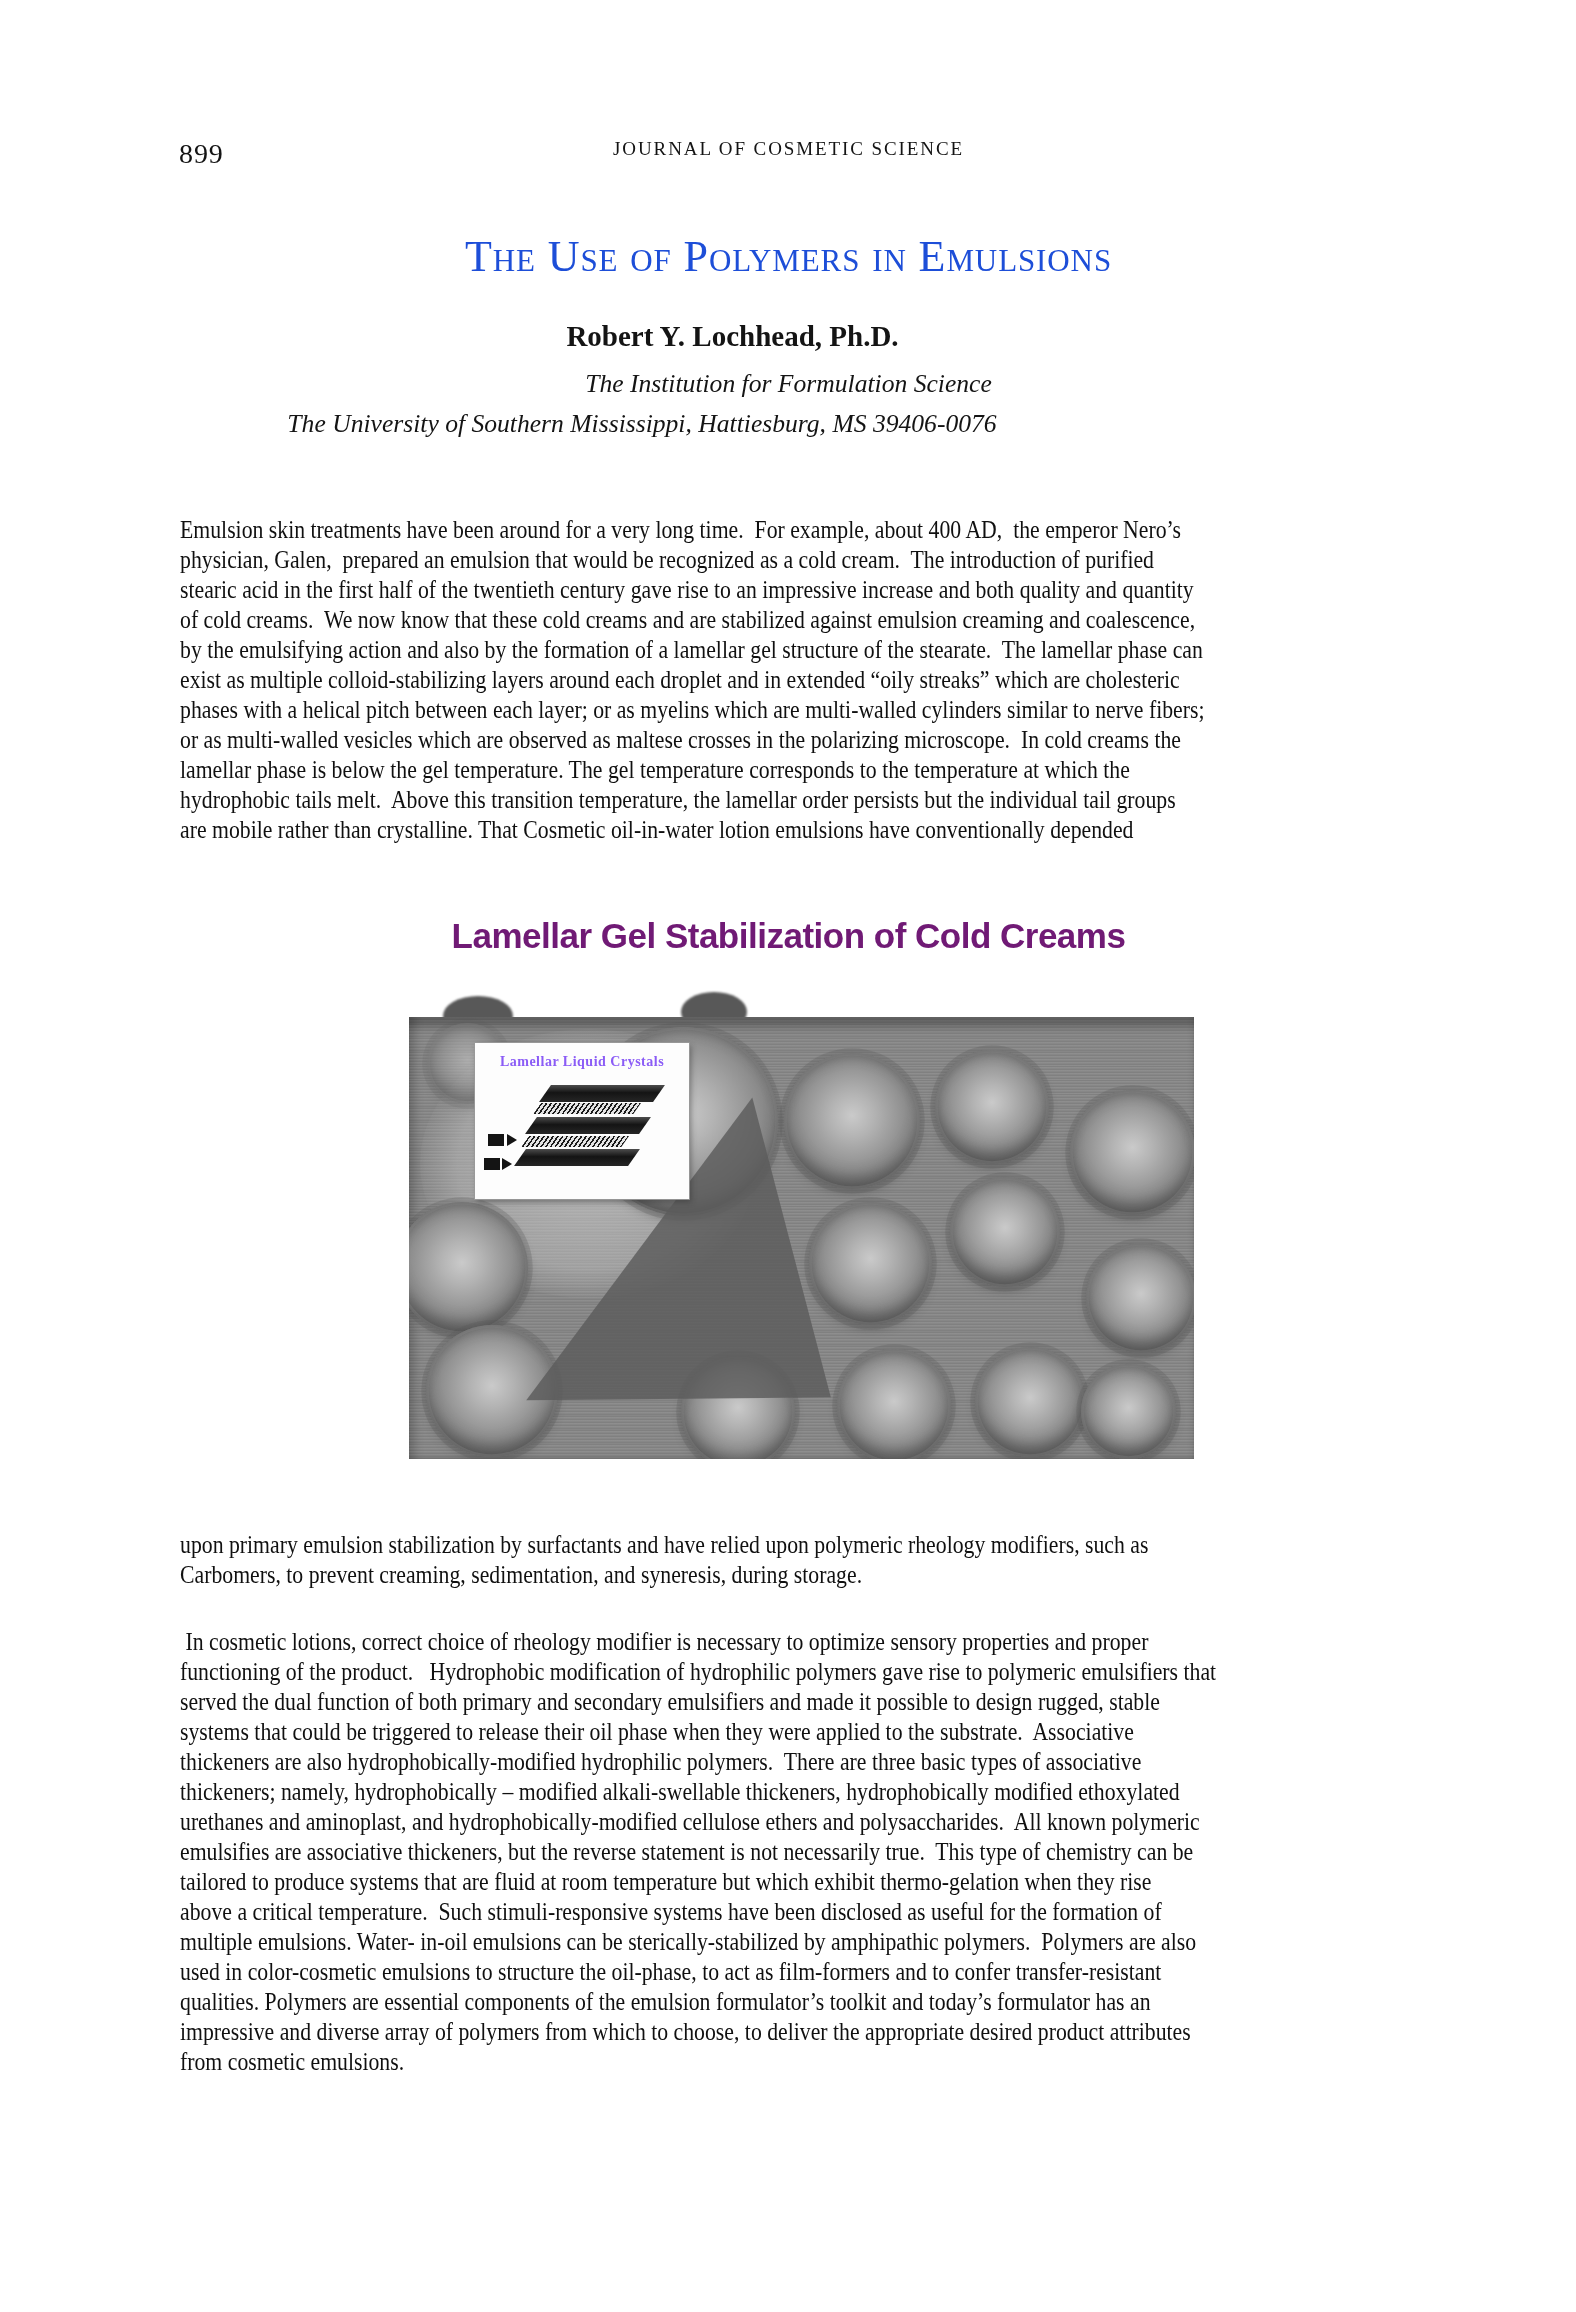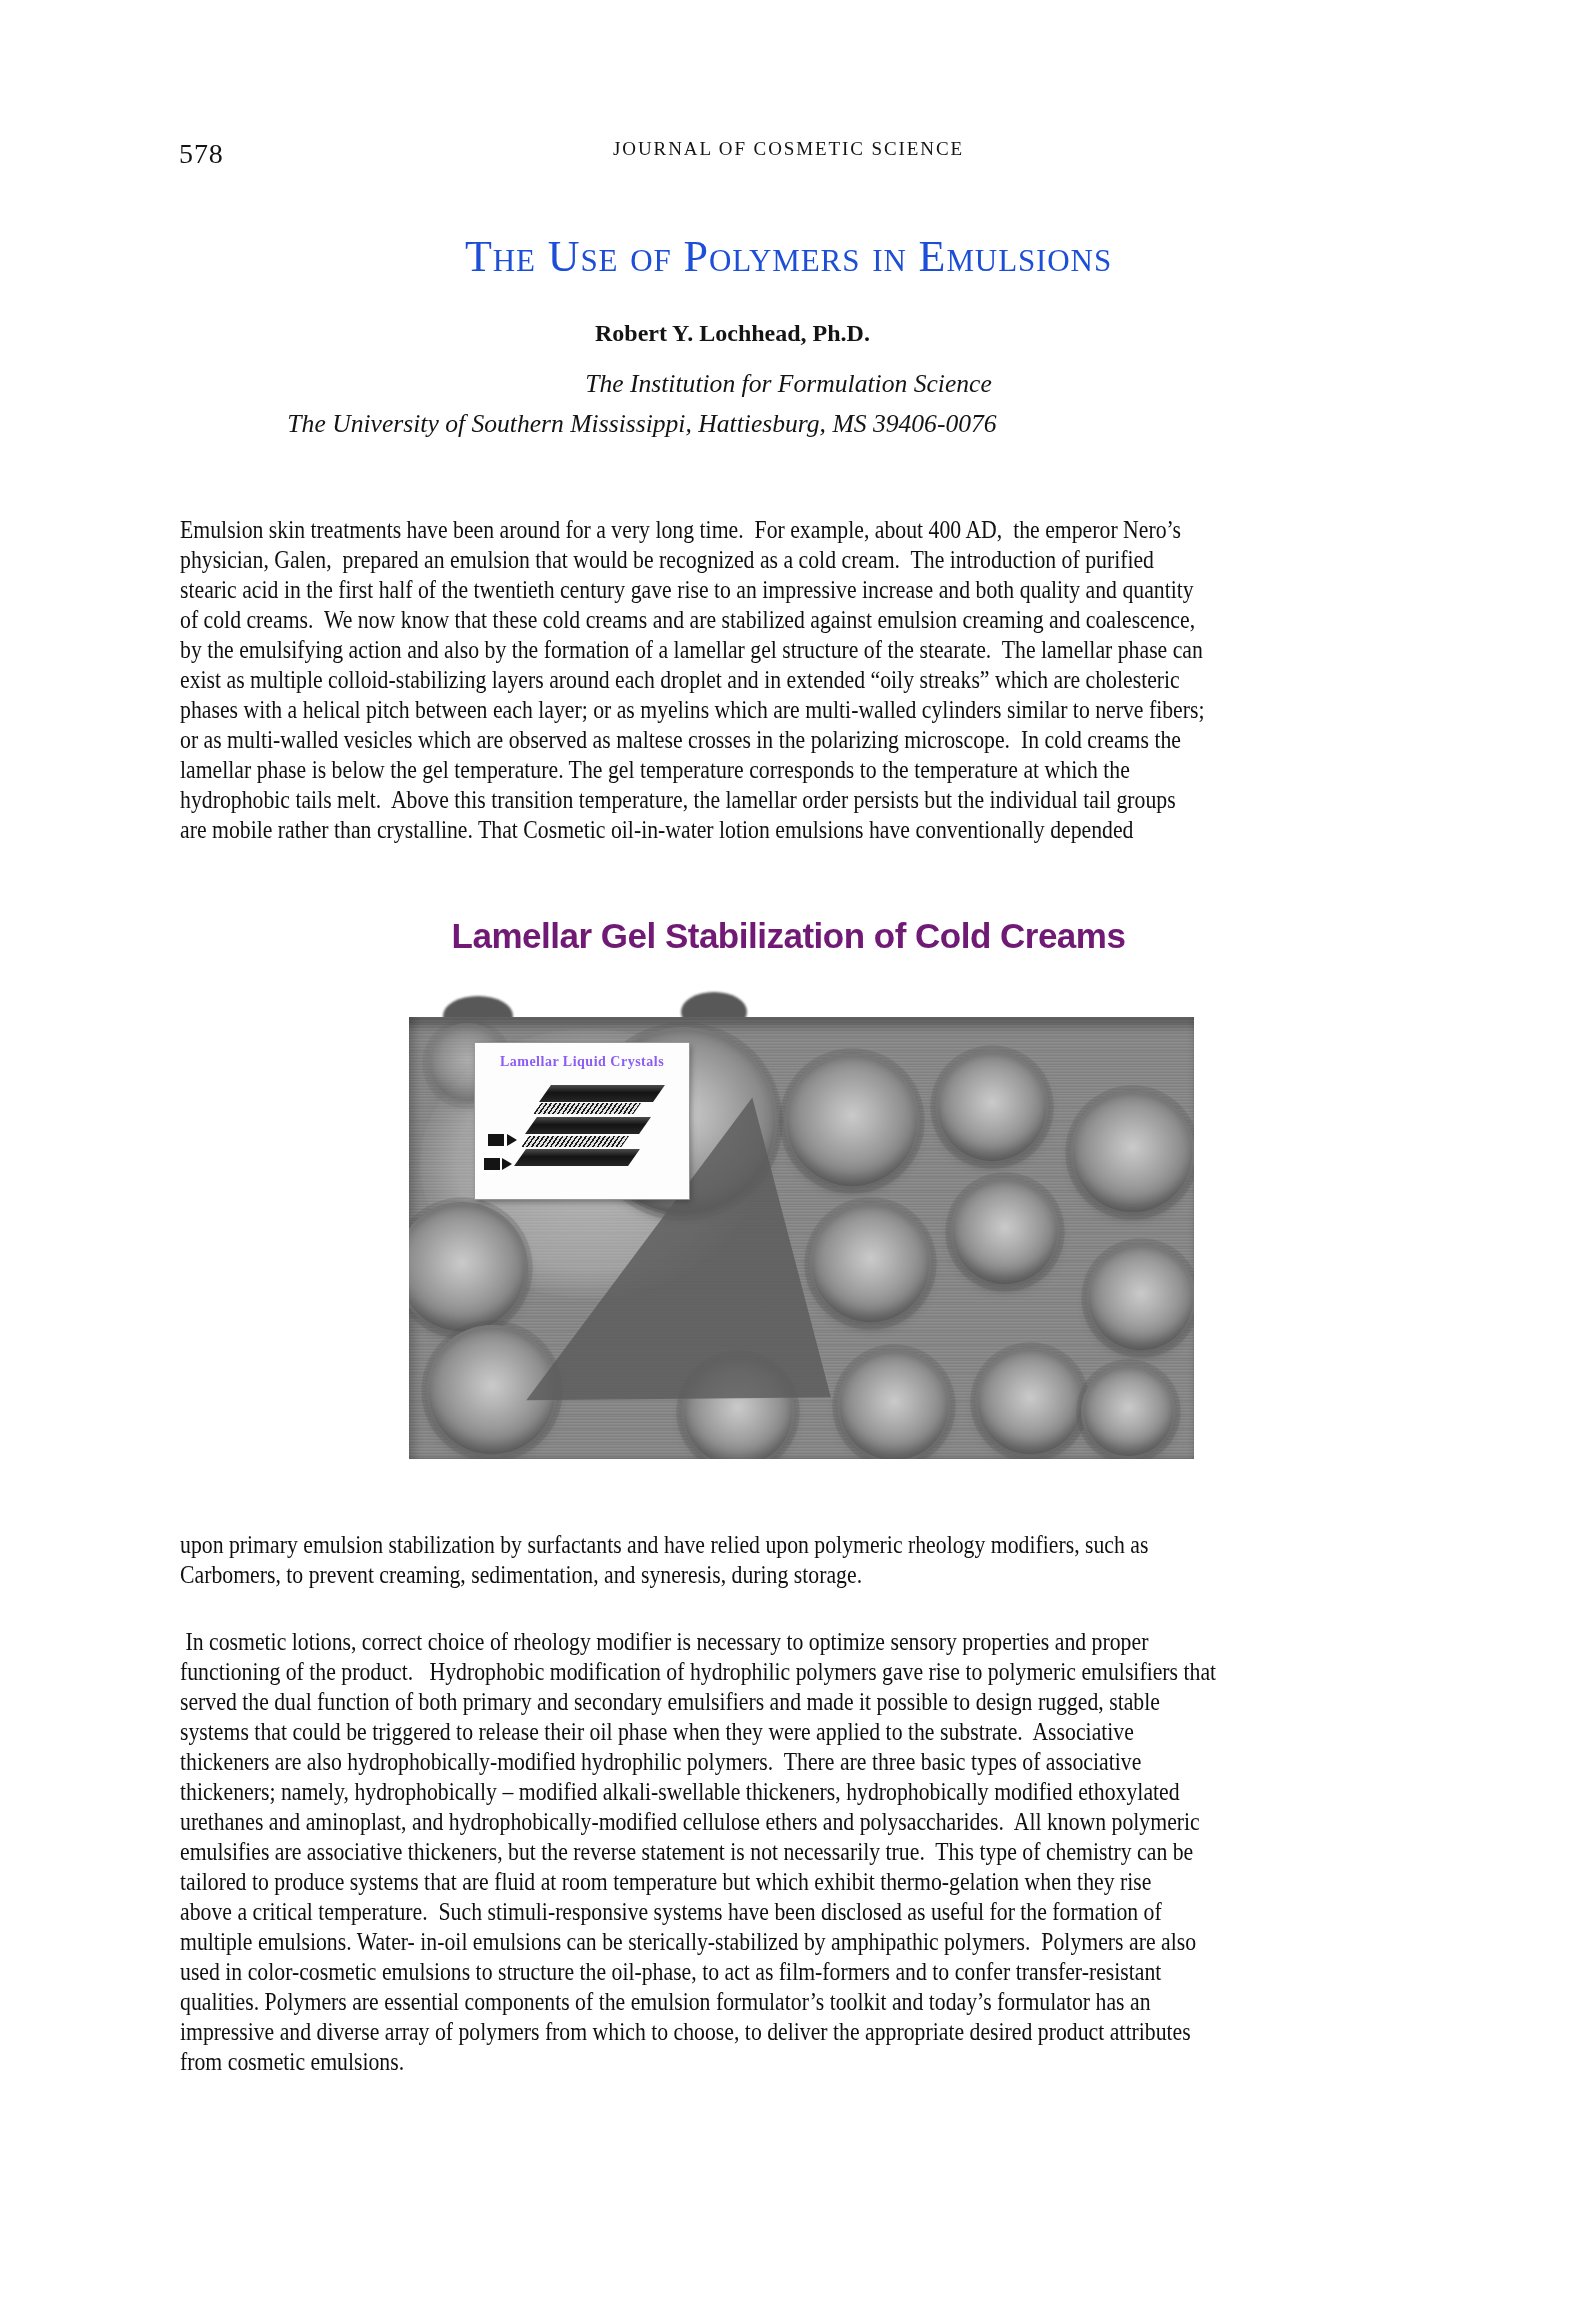--- a/index.html
+++ b/index.html
@@ -13,21 +13,21 @@
   .journal-header {
     position:absolute; left:0; top:138px; width:1577px; text-align:center;
     font-size:19px; letter-spacing:1.9px;
   }
   .article-title {
     position:absolute; left:0; top:231px; width:1577px; text-align:center;
     font-size:44px; font-variant:small-caps; letter-spacing:0.9px; color:#1d4ed8;
   }
   .author {
     position:absolute; left:0; top:320px; width:1465px; text-align:center;
-    font-size:24px; font-weight:bold;
+    font-size:29px; font-weight:bold;
   }
   .affil-1 { position:absolute; left:0; top:369px; width:1577px; text-align:center; font-size:25.6px; font-style:italic; }
   .affil-2 { position:absolute; left:0; top:409px; width:1284px; text-align:center; font-size:25.6px; font-style:italic; }
 
   
   .para {
     position:absolute; left:180px; white-space:pre;
     font-size:25.6px; line-height:30px; color:#101010;
     transform:scaleX(0.85); transform-origin:0 0;
   }
@@ -106,21 +106,21 @@
     width:0; height:0; display:inline-block; margin-left:2.8px;
     border-top:6.6px solid transparent; border-bottom:6.6px solid transparent;
     border-left:10.4px solid #141414;
   }
 </style>
 </head>
 <body>
 
 <div class="page">
 
-  <div class="page-number">578</div>
+  <div class="page-number">899</div>
   <div class="journal-header">JOURNAL OF COSMETIC SCIENCE</div>
 
   <div class="article-title">The Use of Polymers in Emulsions</div>
   <div class="author">Robert Y. Lochhead, Ph.D.</div>
   <div class="affil-1">The Institution for Formulation Science</div>
   <div class="affil-2">The University of Southern Mississippi, Hattiesburg, MS 39406-0076</div>
 
   <div class="para para-1">Emulsion skin treatments have been around for a very long time.  For example, about 400 AD,  the emperor Nero’s
 physician, Galen,  prepared an emulsion that would be recognized as a cold cream.  The introduction of purified
 stearic acid in the first half of the twentieth century gave rise to an impressive increase and both quality and quantity

